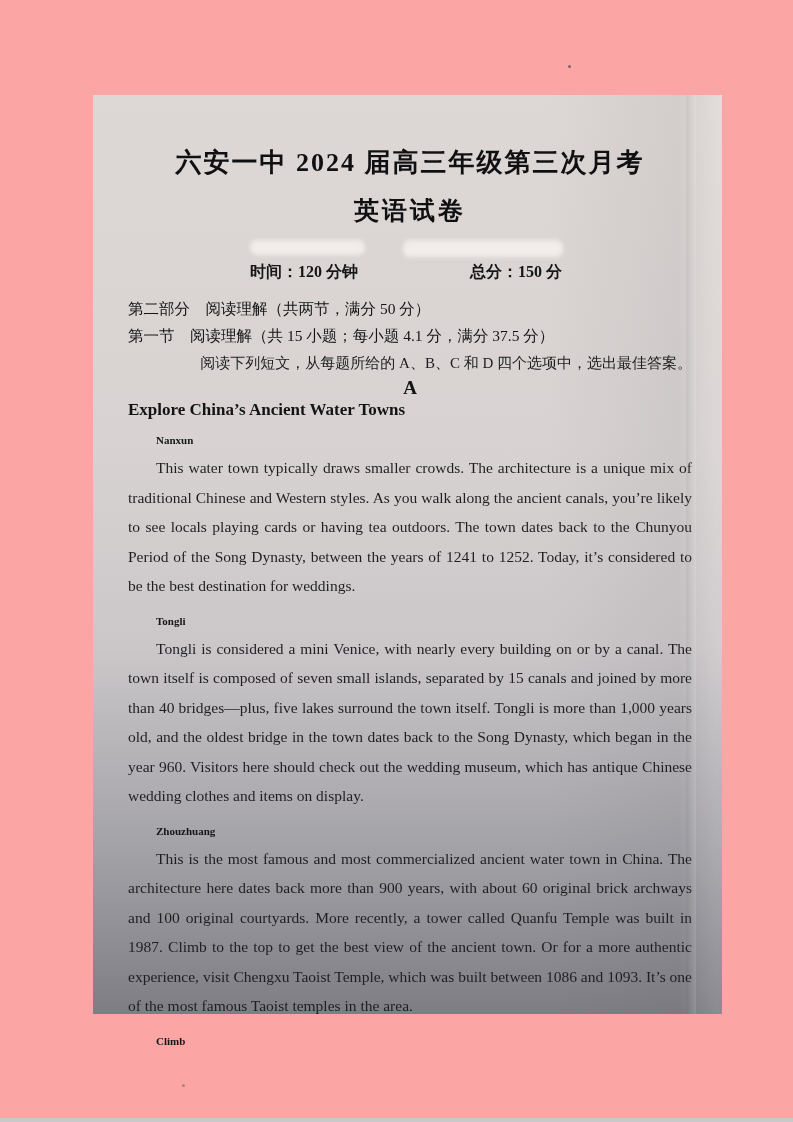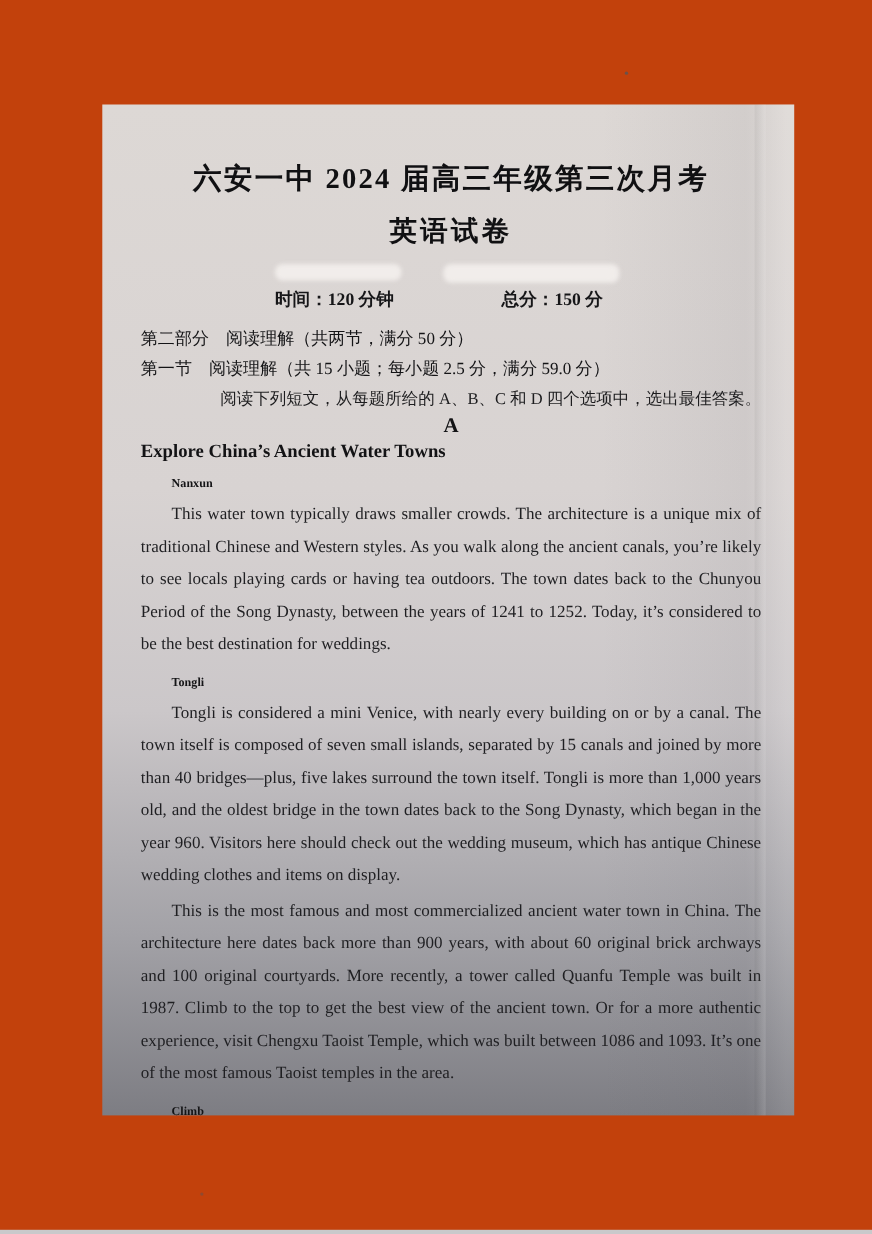--- a/index.html
+++ b/index.html
@@ -5,21 +5,21 @@
   html, body {
     margin: 0; padding: 0;
     width: 793px; height: 1122px;
     background: #ffffff;
     overflow: hidden;
     font-family: "Liberation Serif", "DejaVu Serif", serif;
   }
   .stage {
     position: relative;
     width: 793px; height: 1122px;
-    background: #c2410c;
+    background: #fca5a5;
   }
   .speck {
     position: absolute;
     border-radius: 50%;
     background: #55555a;
   }
   .speck-top { left: 568px; top: 65px; width: 3px; height: 3px; opacity: .8; }
   .speck-bottom { left: 182px; top: 1084px; width: 3px; height: 3px; opacity: .45; }
   .bottom-strip {
     position: absolute;
@@ -84,21 +84,21 @@
   .meta-row {
     position: relative;
     height: 20px;
     margin-top: 5px;
     font-weight: bold;
     font-size: 16px;
     color: #161618;
     text-align: center;
   }
   .meta-duration { position: absolute; left: 122px; top: 0; }
-  .meta-total    { position: absolute; left: 328px; top: 0; }
+  .meta-total    { position: absolute; left: 342px; top: 0; }
   .sec-line {
     margin: 0;
     font-size: 15.5px;
     font-weight: normal;
     line-height: 22px;
     color: #141416;
   }
   .sec-part  { margin-top: 16px; }
   .sec-node  { margin-top: 5px; }
   .instruction {
@@ -158,30 +158,31 @@
       <span class="redaction r1"></span>
       <span class="redaction r2"></span>
     </div>
 
     <div class="meta-row">
       <span class="meta-duration">时间：120 分钟</span>
       <span class="meta-total">总分：150 分</span>
     </div>
 
     <p class="sec-line sec-part">第二部分　阅读理解（共两节，满分 50 分）</p>
-    <p class="sec-line sec-node">第一节　阅读理解（共 15 小题；每小题 2.5 分，满分 59.0 分）</p>
+    <p class="sec-line sec-node">第一节　阅读理解（共 15 小题；每小题 4.1 分，满分 37.5 分）</p>
     <p class="instruction">阅读下列短文，从每题所给的 A、B、C 和 D 四个选项中，选出最佳答案。</p>
 
     <p class="passage-label">A</p>
     <p class="passage-title">Explore China’s Ancient Water Towns</p>
 
     <h3 class="town-heading">Nanxun</h3>
     <p class="town-paragraph">This water town typically draws smaller crowds. The architecture is a unique mix of traditional Chinese and Western styles. As you walk along the ancient canals, you’re likely to see locals playing cards or having tea outdoors. The town dates back to the Chunyou Period of the Song Dynasty, between the years of 1241 to 1252. Today, it’s considered to be the best destination for weddings.</p>
 
     <h3 class="town-heading">Tongli</h3>
     <p class="town-paragraph">Tongli is considered a mini Venice, with nearly every building on or by a canal. The town itself is composed of seven small islands, separated by 15 canals and joined by more than 40 bridges—plus, five lakes surround the town itself. Tongli is more than 1,000 years old, and the oldest bridge in the town dates back to the Song Dynasty, which began in the year 960. Visitors here should check out the wedding museum, which has antique Chinese wedding clothes and items on display.</p>
 
+    <h3 class="town-heading">Zhouzhuang</h3>
     <p class="town-paragraph">This is the most famous and most commercialized ancient water town in China. The architecture here dates back more than 900 years, with about 60 original brick archways and 100 original courtyards. More recently, a tower called Quanfu Temple was built in 1987. Climb to the top to get the best view of the ancient town. Or for a more authentic experience, visit Chengxu Taoist Temple, which was built between 1086 and 1093. It’s one of the most famous Taoist temples in the area.</p>
 
     <h3 class="town-heading">Climb</h3>
 
   </div>
 </div>
 
 </body></html>

